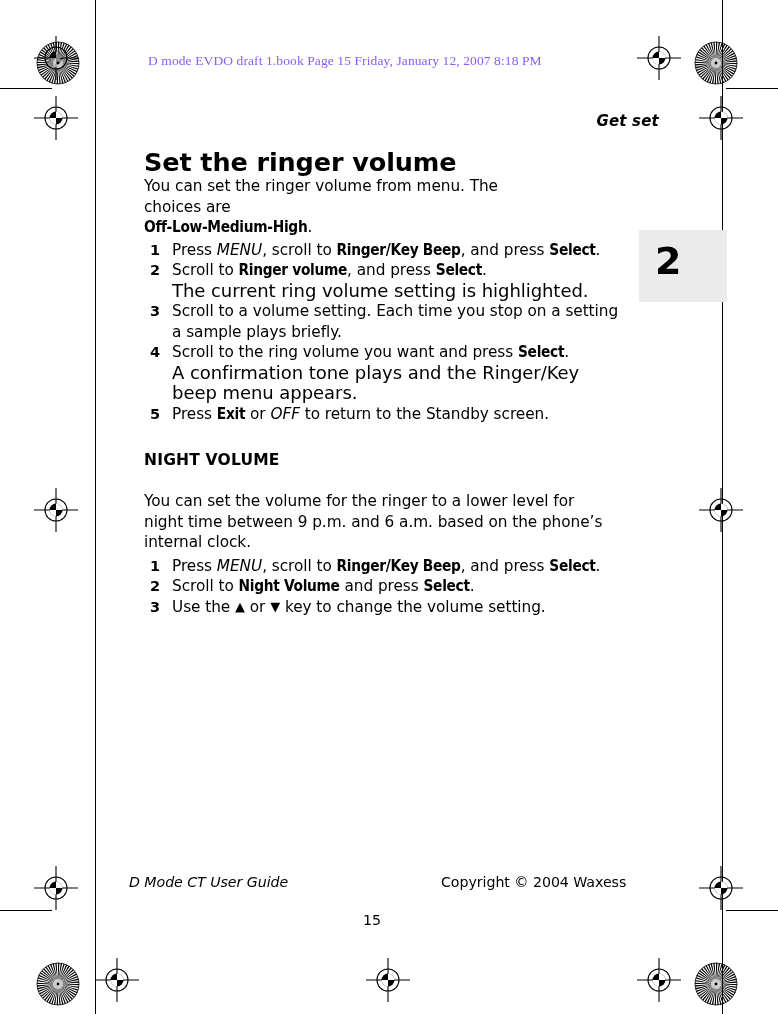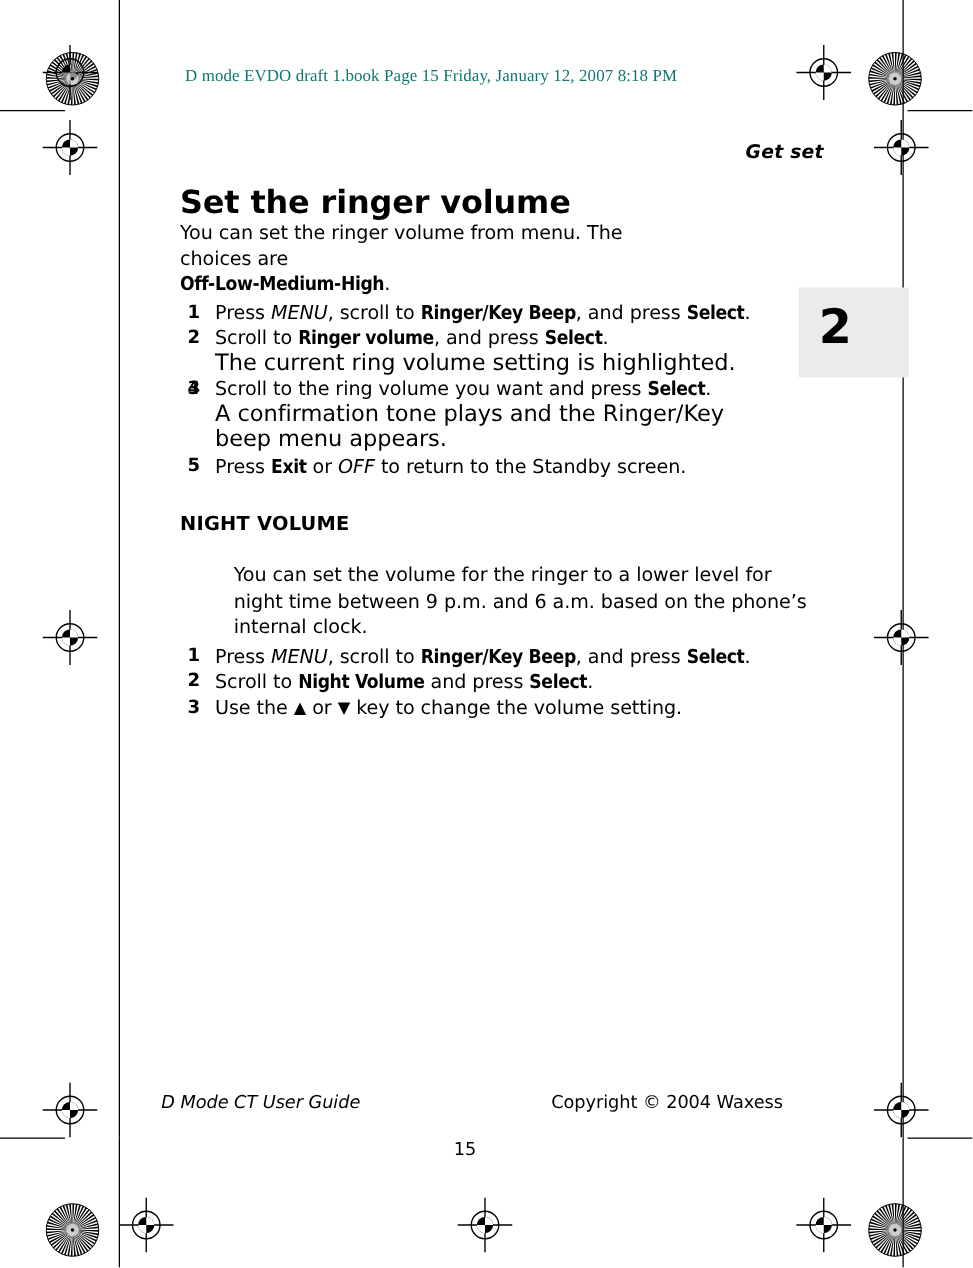--- a/index.html
+++ b/index.html
@@ -55,21 +55,21 @@
   }
 
   .book-header {
     position: absolute;
     left: 148px;
     top: 53px;
     font-family: "Liberation Serif", serif;
     font-size: 13.5px;
     letter-spacing: 0.1px;
     white-space: nowrap;
-    color: #0f766e;
+    color: #8b5cf6;
   }
 
   .running-head {
     position: absolute;
     right: 119px;
     top: 112px;
     font-family: "DejaVu Sans", sans-serif;
     font-weight: bold;
     font-style: italic;
     font-size: 15px;
@@ -570,29 +570,29 @@
     <p class="body-text intro">
       <span>You can set the ringer volume from menu. The</span><br>
       <span>choices are</span><br>
       <span class="ui">Off-Low-Medium-High</span><span>.</span>
     </p>
 
     <ol class="steps" id="steps-primary" style="margin-top:2px;">
         <li><span class="marker">1</span><span>Press </span><span class="key">MENU</span><span>, scroll to </span><span class="ui">Ringer/Key Beep</span><span>, and press </span><span class="ui">Select</span><span>.</span></li>
         <li><span class="marker">2</span><span>Scroll to </span><span class="ui">Ringer volume</span><span>, and press </span><span class="ui">Select</span><span>.</span></li>
         <div class="sub-note">The current ring volume setting is highlighted.</div>
-        <li><span class="marker">3</span></li>
+        <li><span class="marker">3</span><span>Scroll to a volume setting. Each time you stop on a setting a sample plays briefly.</span></li>
         <li><span class="marker">4</span><span>Scroll to the ring volume you want and press </span><span class="ui">Select</span><span>.</span></li>
         <div class="sub-note">A confirmation tone plays and the Ringer/Key beep menu appears.</div>
         <li><span class="marker">5</span><span>Press </span><span class="ui">Exit</span><span> or </span><span class="key">OFF</span><span> to return to the Standby screen.</span></li>
       </ol>
 
     <h2 class="subhead" style="margin-top:27px;">NIGHT VOLUME</h2>
 
-    <p class="body-text" style="margin-top:22px; width:462px;margin-left:43px;">You can set the volume for the ringer to a lower level for night time between 9 p.m. and 6 a.m. based on the phone’s internal clock.</p>
+    <p class="body-text" style="margin-top:22px; width:462px;">You can set the volume for the ringer to a lower level for night time between 9 p.m. and 6 a.m. based on the phone’s internal clock.</p>
 
     <ol class="steps" id="steps-night" style="margin-top:3px;">
         <li><span class="marker">1</span><span>Press </span><span class="key">MENU</span><span>, scroll to </span><span class="ui">Ringer/Key Beep</span><span>, and press </span><span class="ui">Select</span><span>.</span></li>
         <li><span class="marker">2</span><span>Scroll to </span><span class="ui">Night Volume</span><span> and press </span><span class="ui">Select</span><span>.</span></li>
         <li><span class="marker">3</span><span>Use the </span><span class="arrow-key">▲</span><span> or </span><span class="arrow-key">▼</span><span> key to change the volume setting.</span></li>
       </ol>
   </div>
 
   <div class="footer">
     <span class="guide">D Mode CT User Guide</span>

